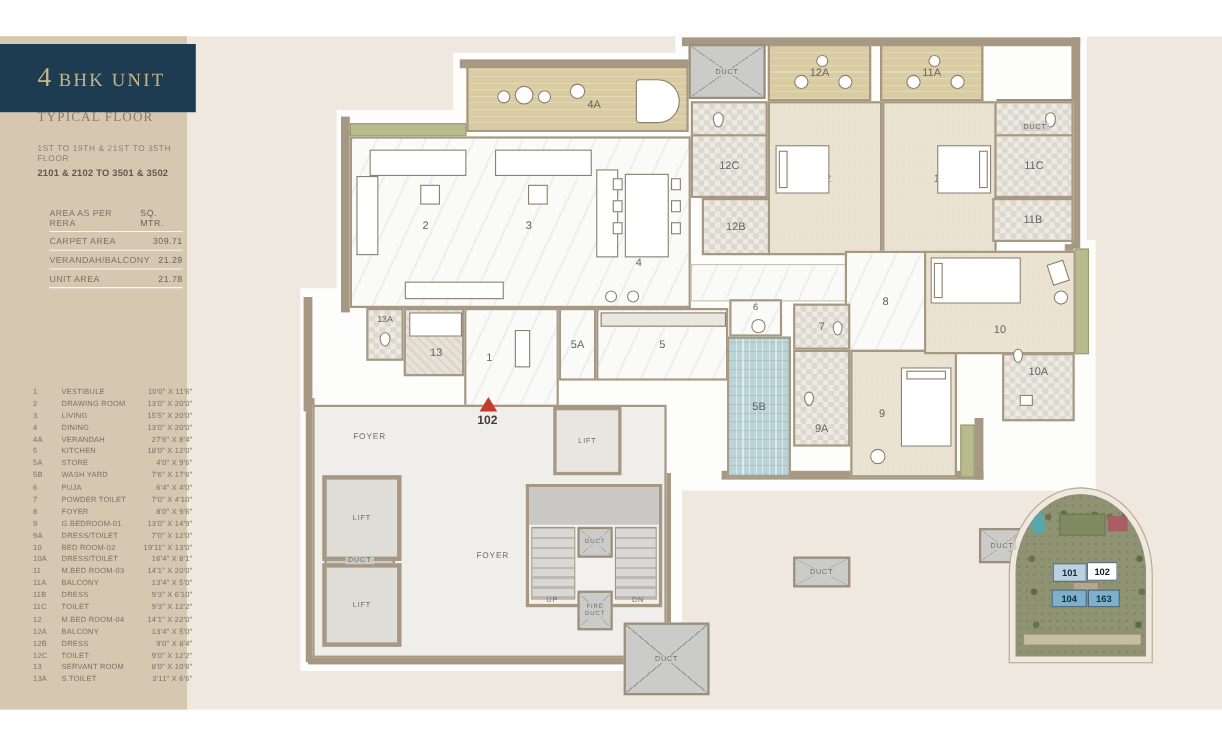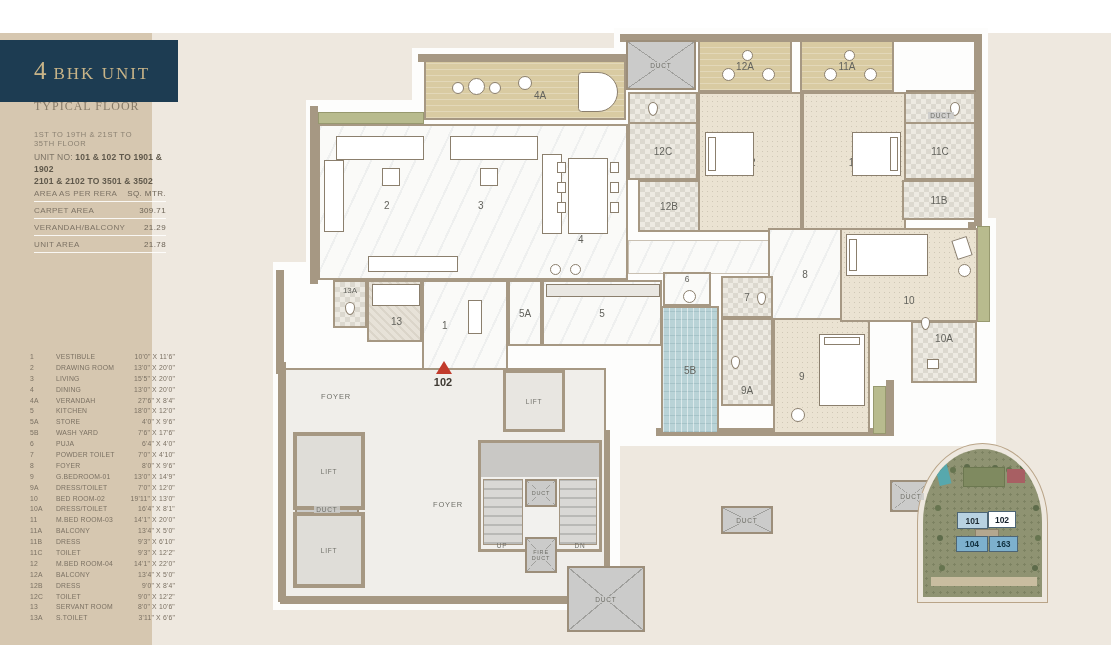--- a/index.html
+++ b/index.html
@@ -8,30 +8,30 @@
     --wash:#b9d3d7; --bedfloor:#ebe3d2; --toilet:#edeae2; --common:#f0eeea;
     --marble:#fafaf8; --red:#c23b2c; --site:#8f9372; --kblue:#7db0cd;
     --klblue:#b8d2e2; --tdark:#4f4a40; --tmid:#7c7264; --label:#63635d;
   }
   *{margin:0;padding:0;box-sizing:border-box;}
   body{background:#ffffff;font-family:"Liberation Sans",sans-serif;}
   .page{position:relative;width:1111px;height:669px;background:#fff;overflow:hidden;}
   .canvas{position:absolute;left:0;top:33px;width:1111px;height:612px;background:var(--canvas);}
   .abs{position:absolute;}
   
-  .sidebar{position:absolute;left:0;top:33px;width:152px;height:612px;background:var(--sidebar);padding-left:32px;}
+  .sidebar{position:absolute;left:0;top:33px;width:170px;height:612px;background:var(--sidebar);padding-left:32px;}
   .navy{position:absolute;left:0;top:7px;width:178px;height:62px;background:var(--navy);display:flex;align-items:center;padding-left:34px;}
   .title{font-family:"Liberation Serif",serif;color:var(--gold);letter-spacing:2px;font-size:17px;}
   .title .big{font-size:25px;margin-right:5px;}
   .floor-type{position:absolute;left:34px;top:66px;font-family:"Liberation Serif",serif;font-size:12px;letter-spacing:1px;color:#877b68;}
   .floor-range{position:absolute;left:34px;top:97px;font-size:7.5px;letter-spacing:.6px;color:#8b8172;}
   .unit-no{position:absolute;left:34px;top:118px;font-size:8.5px;line-height:12px;color:#5f584b;font-weight:700;letter-spacing:.2px;width:140px;}
   .unit-no .pfx{font-weight:400;color:#7d7466;}
   .area-table{position:absolute;left:34px;top:152px;width:132px;font-size:8px;color:#7d7365;}
-  .arow{display:flex;justify-content:space-between;padding:4px 0 3px;border-bottom:1px solid rgba(255,255,255,.85);letter-spacing:.4px;}
+  .arow{display:flex;justify-content:space-between;padding:4px 0 3px;border-bottom:1px solid rgba(255,255,255,.85);letter-spacing:.4px;margin-left:11px;}
   .arow .v{color:#6d6457;}
   .legend{position:absolute;left:30px;top:318px;width:145px;font-size:6.8px;color:#7b7163;letter-spacing:.2px;}
   .lrow{display:flex;height:10.9px;align-items:center;}
   .lnum{width:26px;}
   .lname{flex:1;}
   .ldim{width:54px;text-align:right;}
   
   .white-under{background:#fdfdfc;}
   .room{border:2px solid var(--wall);display:flex;align-items:center;justify-content:center;}
   .rlabel{font-size:10px;color:var(--label);}
@@ -76,21 +76,20 @@
 
   <div class="sidebar">
     <div class="navy">
       <div class="title">
         <span class="big">4</span><span>BHK UNIT</span>
       </div>
     </div>
     <div class="floor-type">TYPICAL FLOOR</div>
     <div class="floor-range">1ST TO 19TH &amp; 21ST TO 35TH FLOOR</div>
     <div class="unit-no">
-      <div><span class="pfx">UNIT NO: </span><span>101 &amp; 102 TO 1901 &amp; 1902</span></div>
       <div>2101 &amp; 2102 TO 3501 &amp; 3502</div>
     </div>
     <div class="area-table">
       <div class="arow">
         <span>AREA AS PER RERA</span>
         <span class="v">SQ. MTR.</span>
       </div>
       <div class="arow">
         <span>CARPET AREA</span>
         <span class="v">309.71</span>

